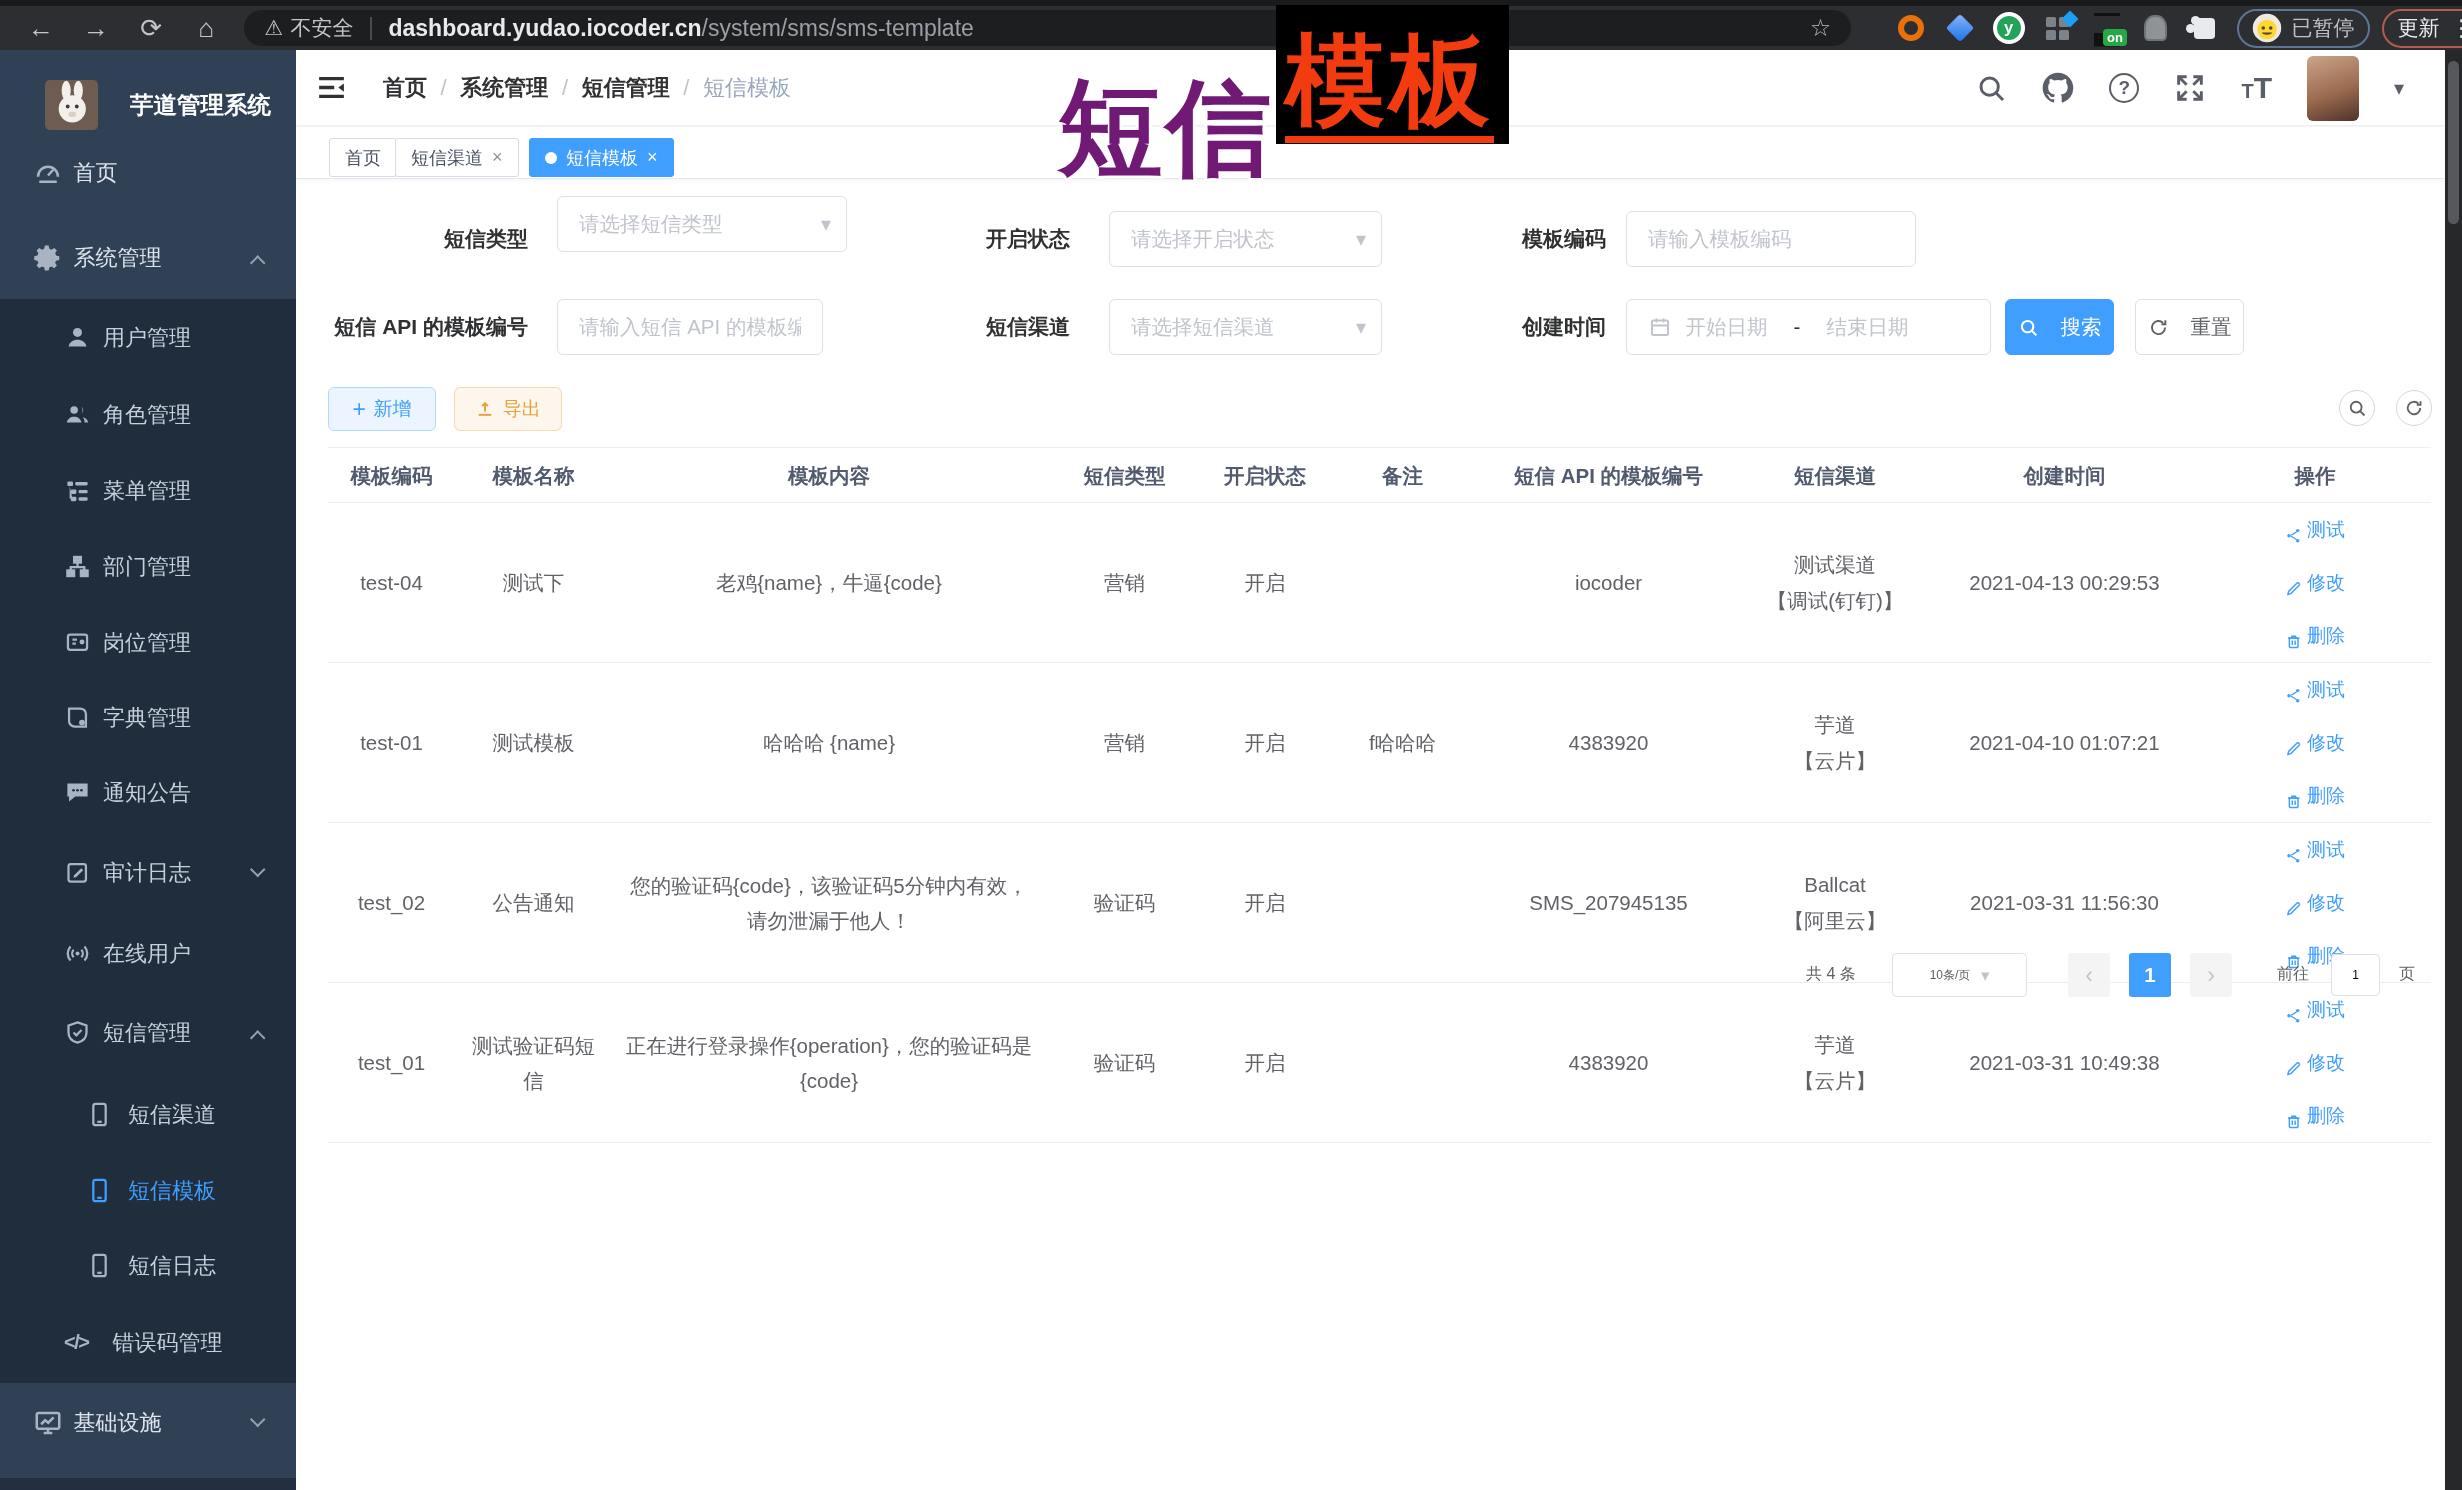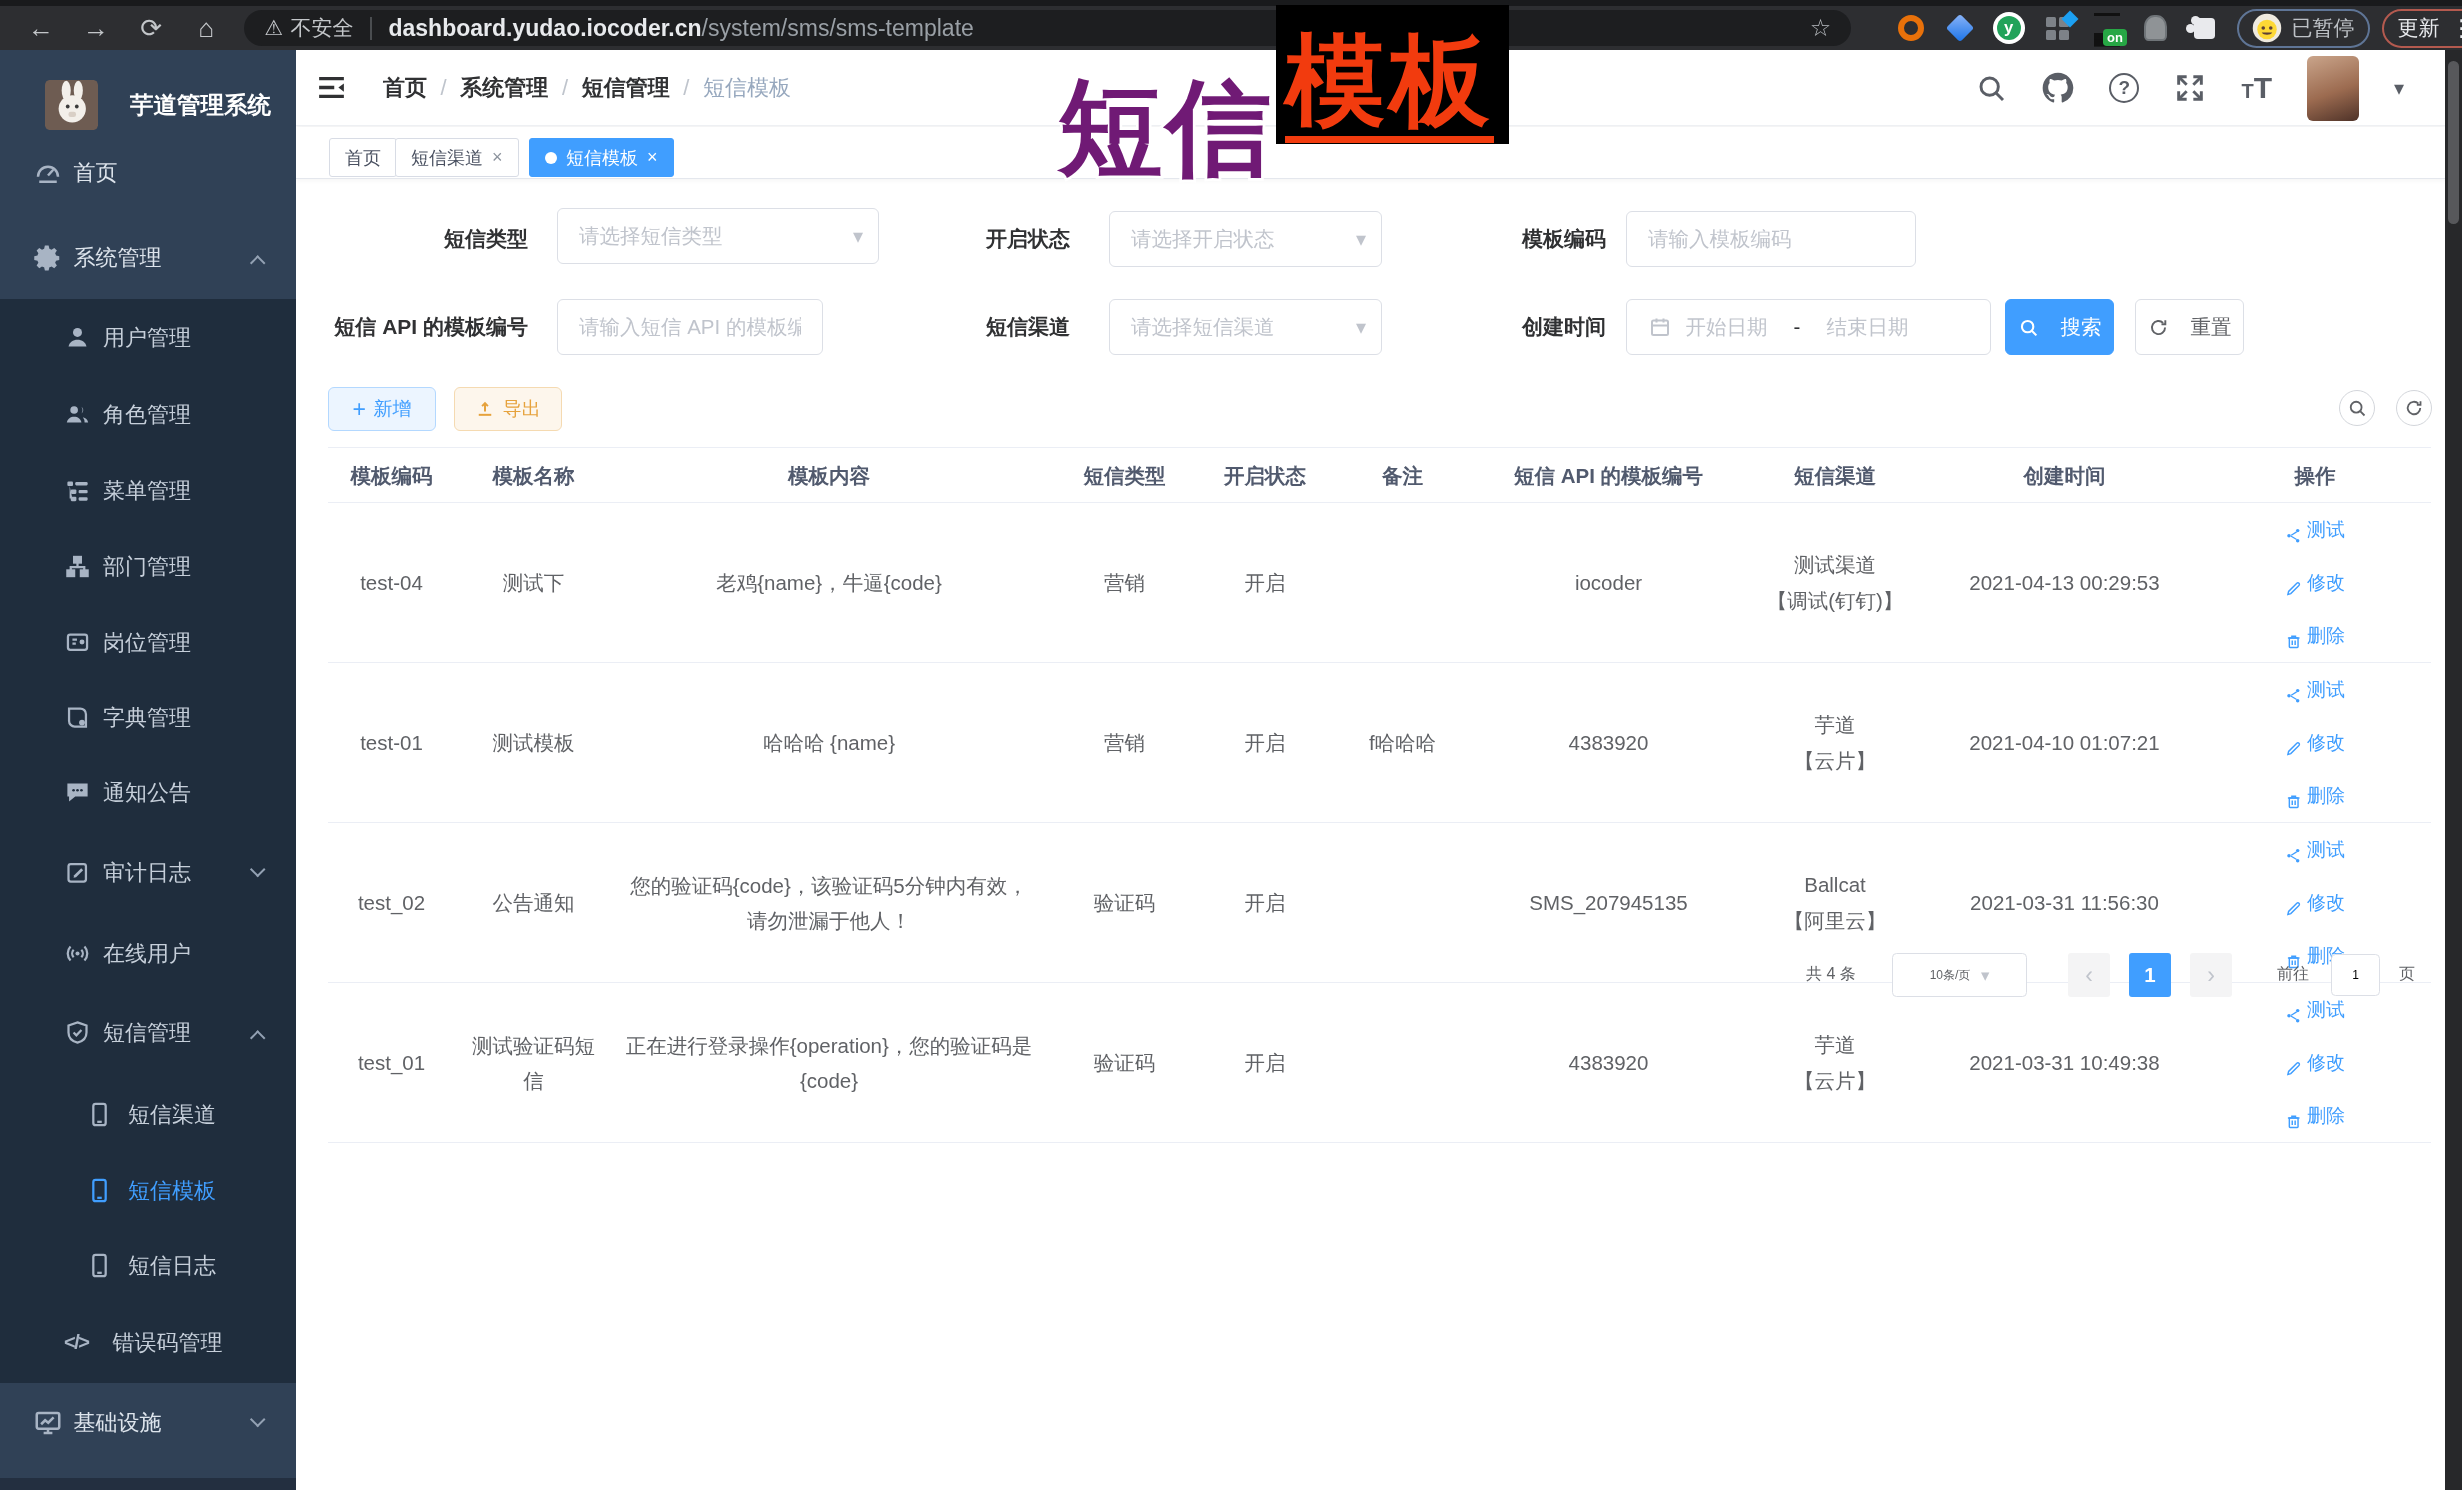--- a/index.html
+++ b/index.html
@@ -428,21 +428,21 @@
     <span class="x">×</span>
   </div>
   <div class="tag active" style="left:233px">
     <span class="dot"></span>
     <span>短信模板</span>
     <span class="x">×</span>
   </div>
 </div>
 
 <span class="flabel" style="right:1934px;top:239px">短信类型</span>
-<div class="fctl" style="left:557px;top:208px;width:322px">
+<div class="fctl" style="left:557px;top:196px;width:290px">
   <span class="ph">请选择短信类型</span>
   <span class="car">▾</span>
 </div>
 <span class="flabel" style="right:1392px;top:239px">开启状态</span>
 <div class="fctl" style="left:1109px;top:211px;width:273px">
   <span class="ph">请选择开启状态</span>
   <span class="car">▾</span>
 </div>
 <span class="flabel" style="right:856px;top:239px">模板编码</span>
 <div class="fctl" style="left:1626px;top:211px;width:290px">

